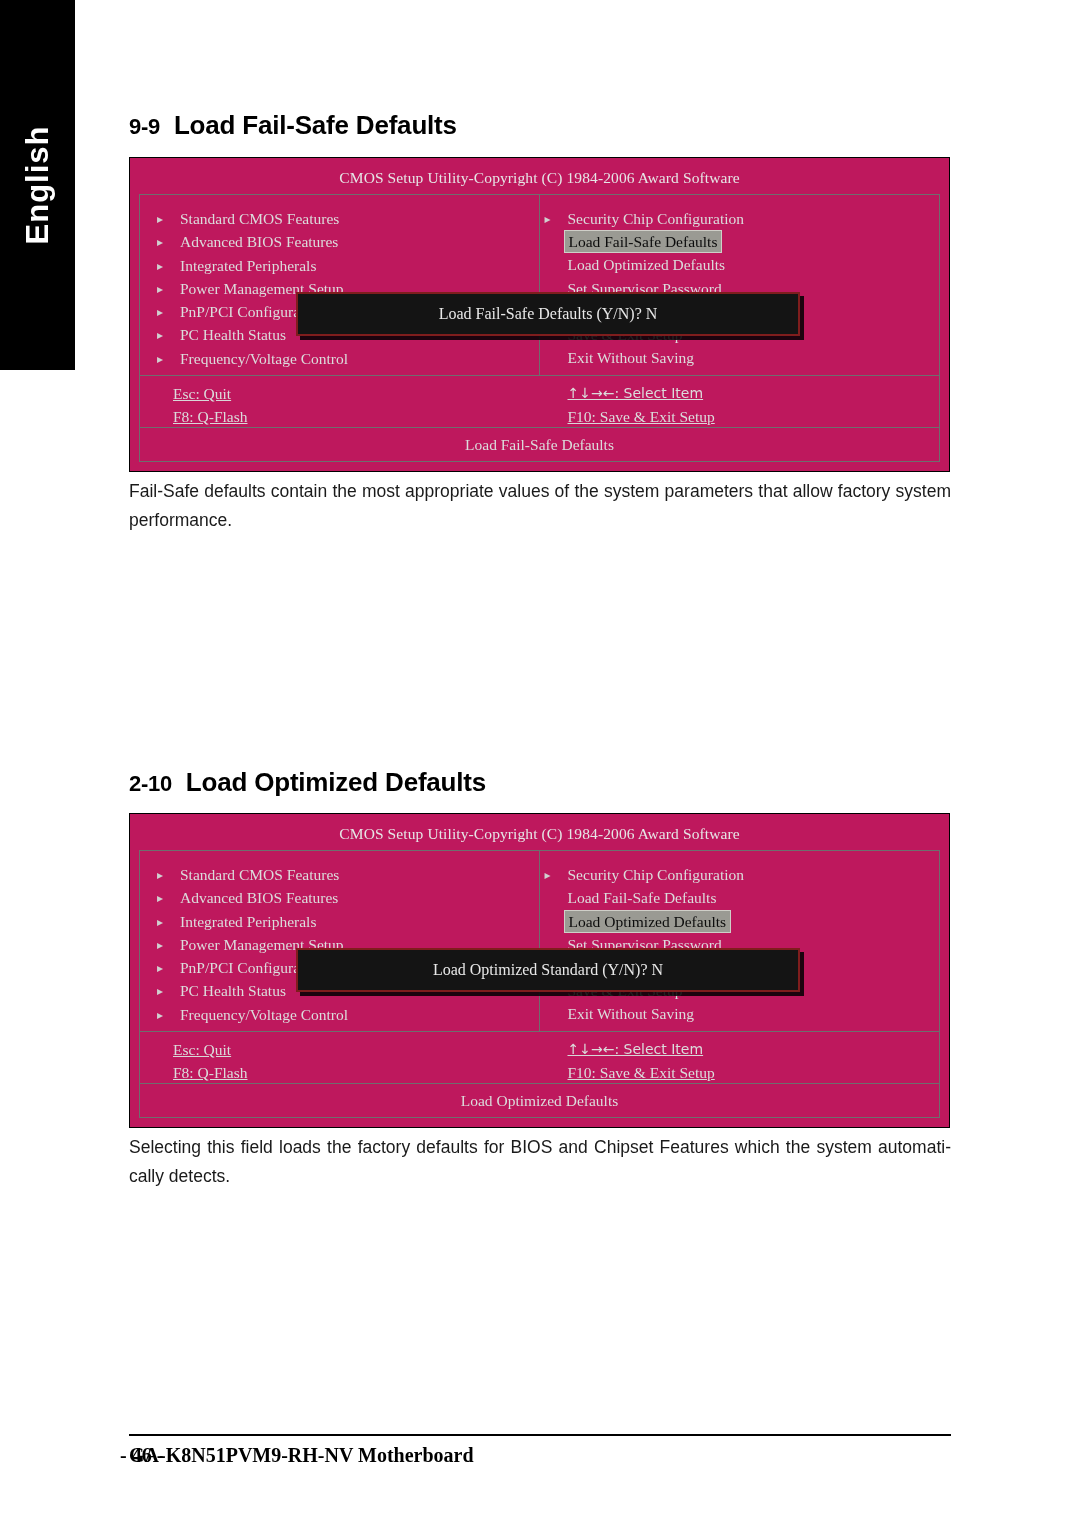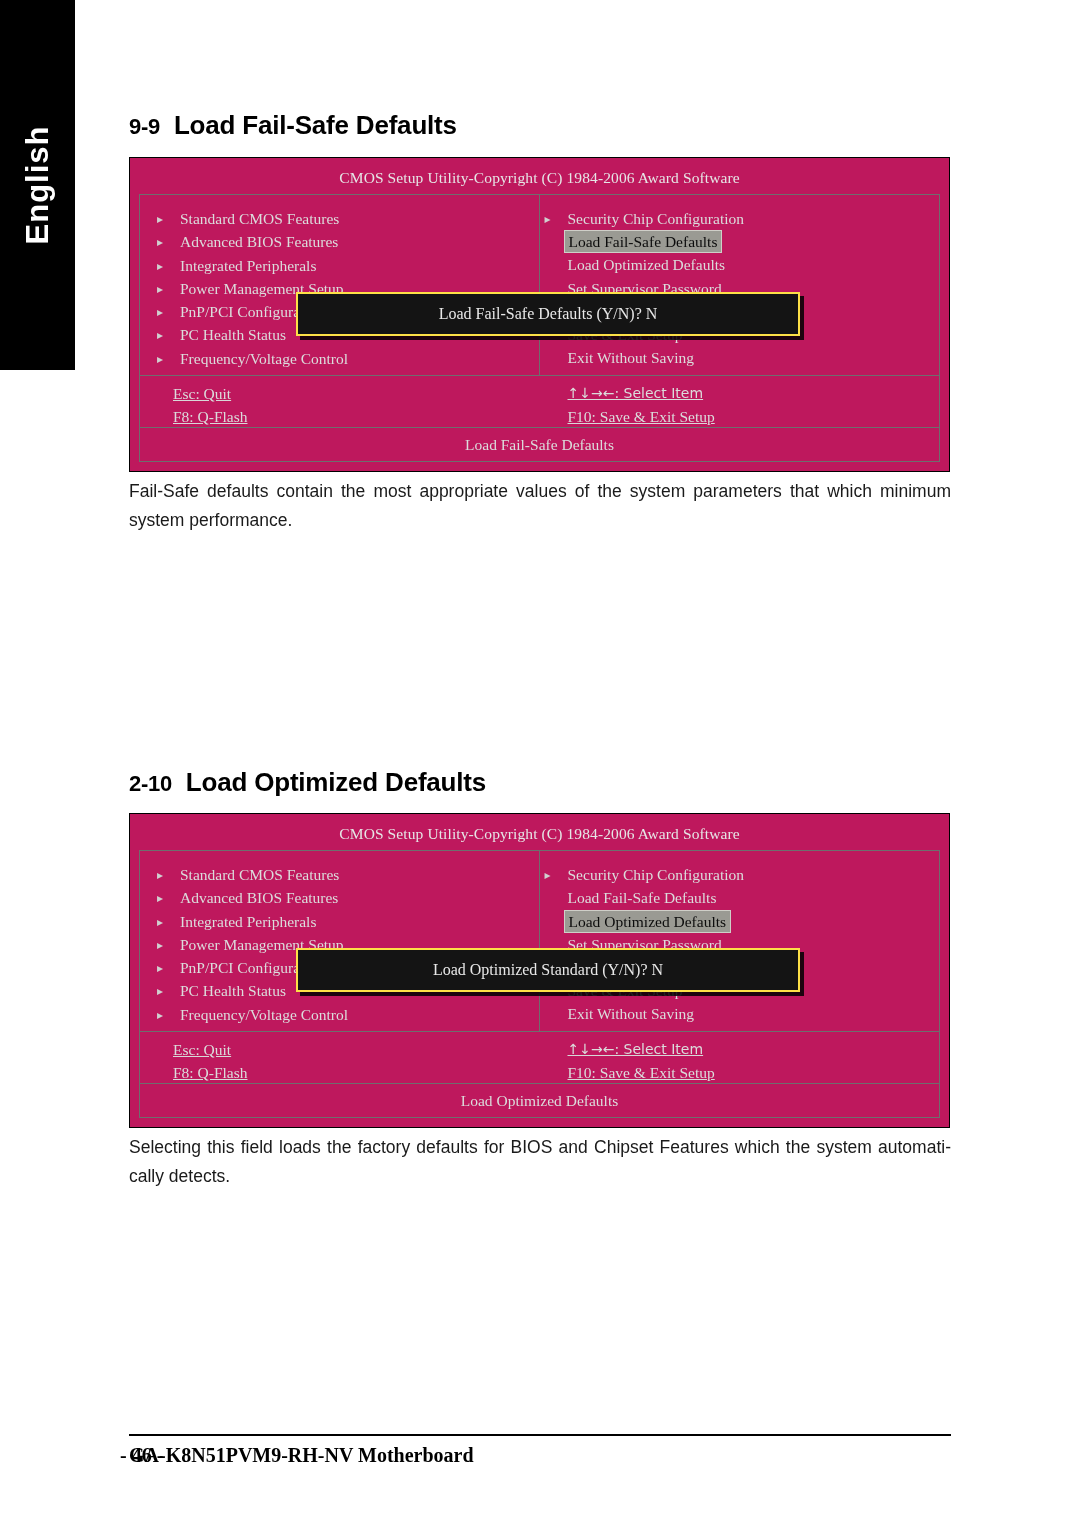--- a/index.html
+++ b/index.html
@@ -125,21 +125,21 @@
   }
 
   
   .dialog {
     position: absolute;
     left: 156px;
     top: 97px;
     width: 500px;
     height: 40px;
     background: #141414;
-    border: 2px solid #fde047;
+    border: 2px solid #7f1d1d;
     box-shadow: 4px 4px 0 rgba(0,0,0,0.85);
     display: flex;
     align-items: center;
     justify-content: center;
     color: #e8e8e8;
     font-size: 16px;
     font-family: "Liberation Serif", serif;
   }
 
   .bios-keys {
@@ -250,21 +250,21 @@
     <div class="keys-col right">
       <div class="arrowglyph">↑↓→←: Select Item</div>
       <div>F10: Save &amp; Exit Setup</div>
     </div>
   </div>
   <div class="bios-footer">
     <span>Load Fail-Safe Defaults</span>
   </div>
 </div>
 
-<div class="para" style="top:477px;">Fail-Safe defaults contain the most appropriate values of the system parameters that which minimum system performance.</div>
+<div class="para" style="top:477px;">Fail-Safe defaults contain the most appropriate values of the system parameters that allow factory system performance.</div>
 
 <div class="section-head" style="top:767px;">
   <span class="num">2-10</span>
   <span class="title">Load Optimized Defaults</span>
 </div>
 
 <div class="bios" style="top:813px;">
   <div class="bios-title">CMOS Setup Utility-Copyright (C) 1984-2006 Award Software</div>
   <div class="bios-main">
     <div class="bios-col left">

